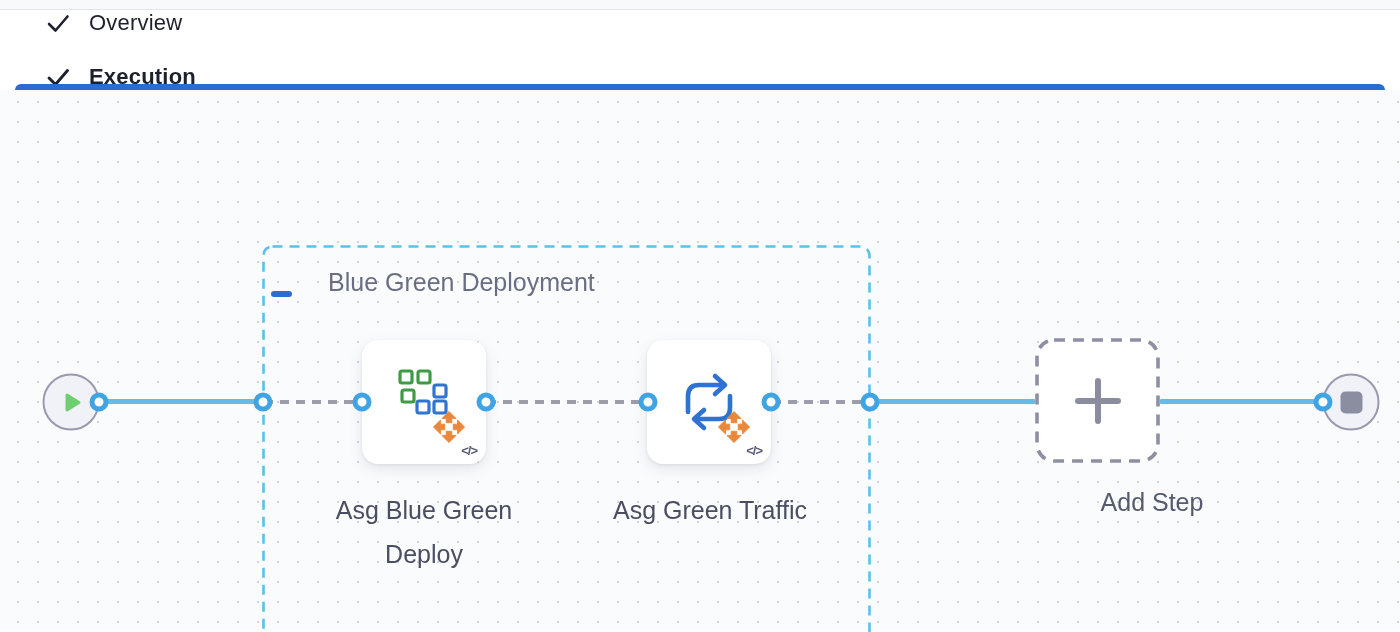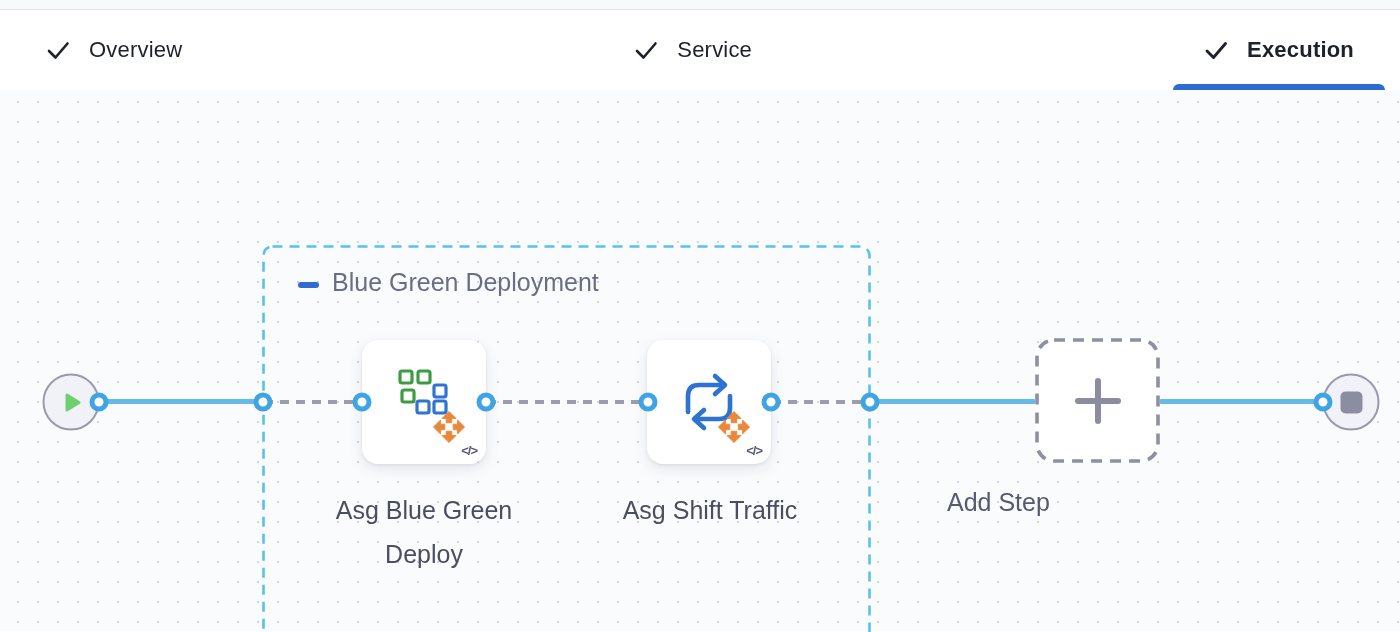--- a/index.html
+++ b/index.html
@@ -3,37 +3,37 @@
 <meta charset="utf-8">
 <style>
   * { margin:0; padding:0; box-sizing:border-box; }
   html,body { width:1400px; height:632px; font-family:"Liberation Sans","DejaVu Sans",sans-serif; background:#fff; overflow:hidden; }
 
   
   .top-strip { height:10px; background:#f8f9fb; border-bottom:1px solid #e2e4eb; }
 
   
   .tabbar { height:80px; background:#ffffff; display:flex; align-items:stretch;
-            justify-content:space-between; padding:0 46px; }
+            justify-content:space-between; padding:0 46px;flex-direction:column; }
   .tab { display:flex; align-items:center; gap:19px; cursor:pointer; position:relative; }
   .tab .check-icon { width:24px; height:24px; display:block; }
   .tab .tab-label { font-size:22px; color:#1d212b; font-weight:400; letter-spacing:.2px; }
   .tab.active .tab-label { font-weight:700;text-align:right; }
   .tab.active .underline { position:absolute; left:-31px; right:-31px; bottom:0; height:6px;
             background:#2b6cd3; border-radius:6px 6px 0 0; }
 
   
   .canvas { position:relative; width:1400px; height:541px; background:#fafbfd;
             background-image:radial-gradient(circle, #d2d5e0 1.2px, transparent 1.4px);
             background-size:20px 20px; background-position:8px 2px; }
 
   
   .group-box { position:absolute; left:262px; top:155px; width:609px; height:423px; }
   .group-box svg { display:block; }
-  .group-header { position:absolute; left:298px; top:178px; display:flex; align-items:center; gap:13px; }
+  .group-header { position:absolute; left:271px; top:178px; display:flex; align-items:flex-end; gap:36px; }
   .collapse-dash { width:21px; height:6px; border-radius:3px; background:#2e6cd2; cursor:pointer; margin-top:4px; }
   .group-label { font-size:25px; color:#6a6e83; }
 
   
   .edge-solid { position:absolute; top:309px; height:5px; background:#66bae8; border-radius:3px; }
   .edge-dashed { position:absolute; top:310px; height:4px;
             background:repeating-linear-gradient(to right,#9b9dab 0 9px,transparent 9px 16px); }
 
   
   .dot { position:absolute; top:312px; width:19px; height:19px; background:#fff;
@@ -54,40 +54,34 @@
   .code-badge { position:absolute; right:9px; bottom:6px; font-size:13px; font-weight:700;
                 color:#565a73; letter-spacing:-1px; }
   .step-label { position:absolute; top:398px; width:240px; text-align:center;
                 font-size:25px; line-height:44px; color:#4b4e61; }
 
   
   .add-step { position:absolute; left:1035px; top:248px; width:125px; height:125px;
               background:#fff; border-radius:17px; cursor:pointer;
               display:flex; align-items:center; justify-content:center; }
   .add-step svg.border-dash { position:absolute; inset:0; }
-  .add-step-label { position:absolute; left:947px; top:398px; width:200px; text-align:left;
+  .add-step-label { position:absolute; left:1052px; top:398px; width:200px; text-align:center;
               font-size:25px; color:#565a6e; }
 </style>
 </head>
 <body>
 
 <div class="top-strip"></div>
 
 <div class="tabbar">
   <div class="tab">
     <svg class="check-icon" viewBox="0 0 24 24">
         <path d="M3 13 L9.5 19.5 L21.5 5.5" fill="none" stroke="#1d212b" stroke-width="2.6" stroke-linecap="round" stroke-linejoin="round"></path>
       </svg>
     <span class="tab-label">Overview</span>
-  </div>
-  <div class="tab">
-    <svg class="check-icon" viewBox="0 0 24 24">
-        <path d="M3 13 L9.5 19.5 L21.5 5.5" fill="none" stroke="#1d212b" stroke-width="2.6" stroke-linecap="round" stroke-linejoin="round"></path>
-      </svg>
-    <span class="tab-label">Service</span>
   </div>
   <div class="tab active">
     <svg class="check-icon" viewBox="0 0 24 24">
         <path d="M3 13 L9.5 19.5 L21.5 5.5" fill="none" stroke="#1d212b" stroke-width="2.9" stroke-linecap="round" stroke-linejoin="round"></path>
       </svg>
     <span class="tab-label">Execution</span>
     <span class="underline"></span>
   </div>
 </div>
 
@@ -141,21 +135,21 @@
         <path d="M38 6 L48 15 L38 24"></path>
         <path d="M53 26 V38 Q53 49 42 49 H19"></path>
         <path d="M27 40 L17 49 L27 58"></path>
       </g>
     </svg>
     <svg class="move-icon" width="34" height="34" viewBox="0 0 24 24">
       <path fill="#e8883c" stroke="#e8883c" stroke-width="0.6" stroke-linejoin="round" d="M10,9h4V6h3l-5-5L7,6h3V9z M9,10H6V7l-5,5l5,5v-3h3V10z M23,12l-5-5v3h-3v4h3v3L23,12z M14,15h-4v3H7l5,5l5-5h-3V15z"></path>
     </svg>
     <span class="code-badge">&lt;/&gt;</span>
   </div>
-  <div class="step-label" style="left:590px;">Asg Shift Traffic</div>
+  <div class="step-label" style="left:590px;">Asg Green Traffic</div>
 
   <div class="add-step">
     <svg class="border-dash" width="125" height="125">
       <rect x="2" y="2" width="121" height="121" rx="17" fill="none" stroke="#8d8fa2" stroke-width="3.6" stroke-dasharray="11 8"></rect>
     </svg>
     <svg width="48" height="48" viewBox="0 0 48 48">
       <path d="M24 4 V44 M4 24 H44" stroke="#8b8d9f" stroke-width="6" stroke-linecap="round" fill="none"></path>
     </svg>
   </div>
   <div class="add-step-label">Add Step</div>

